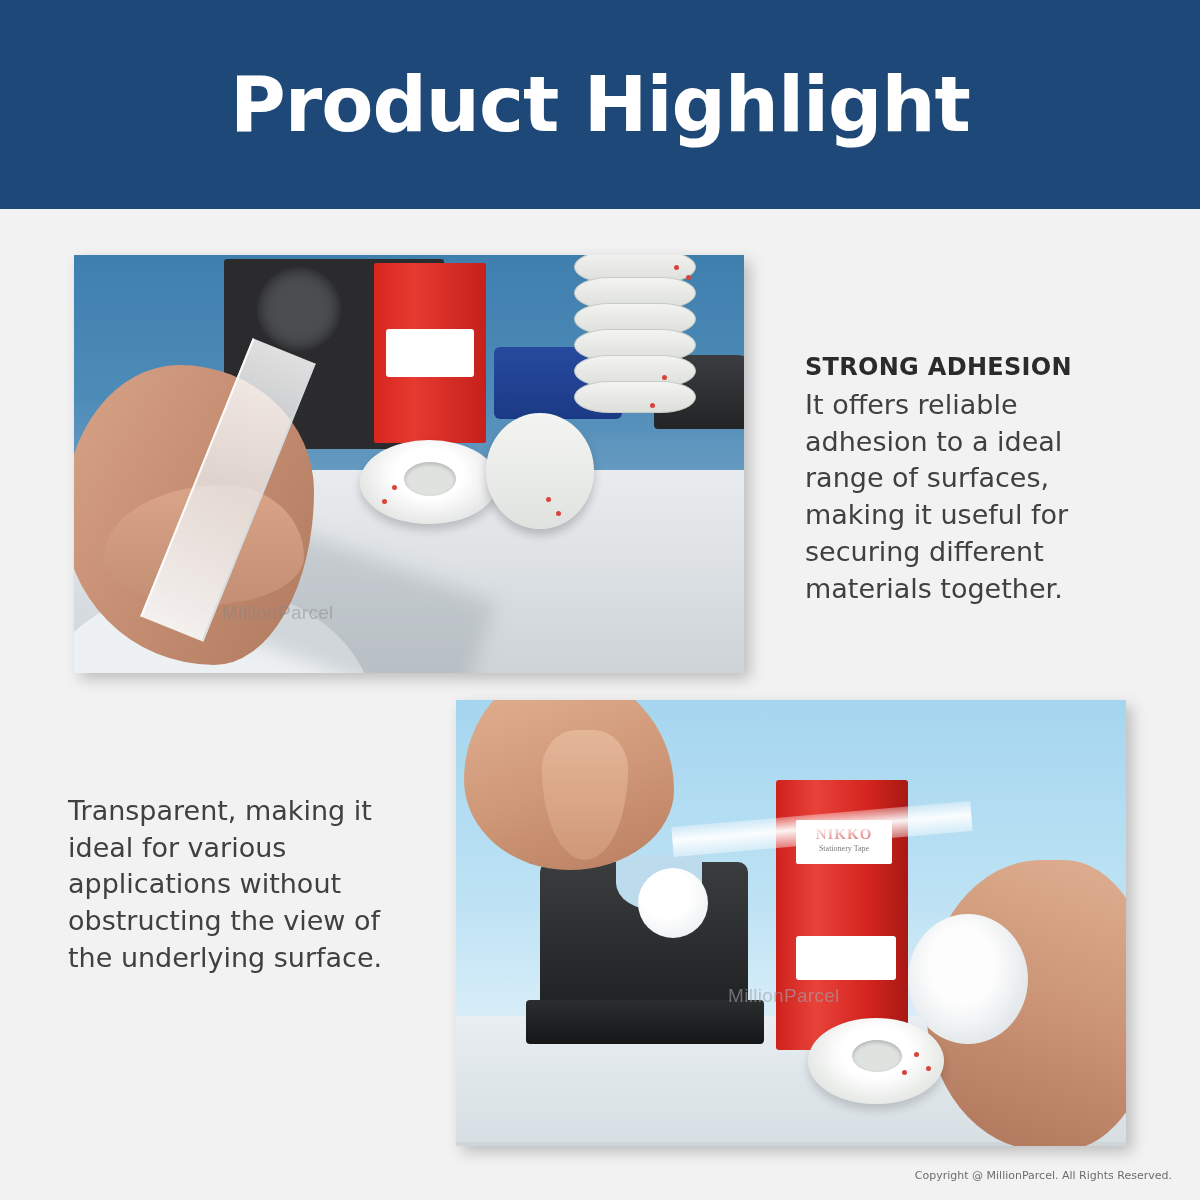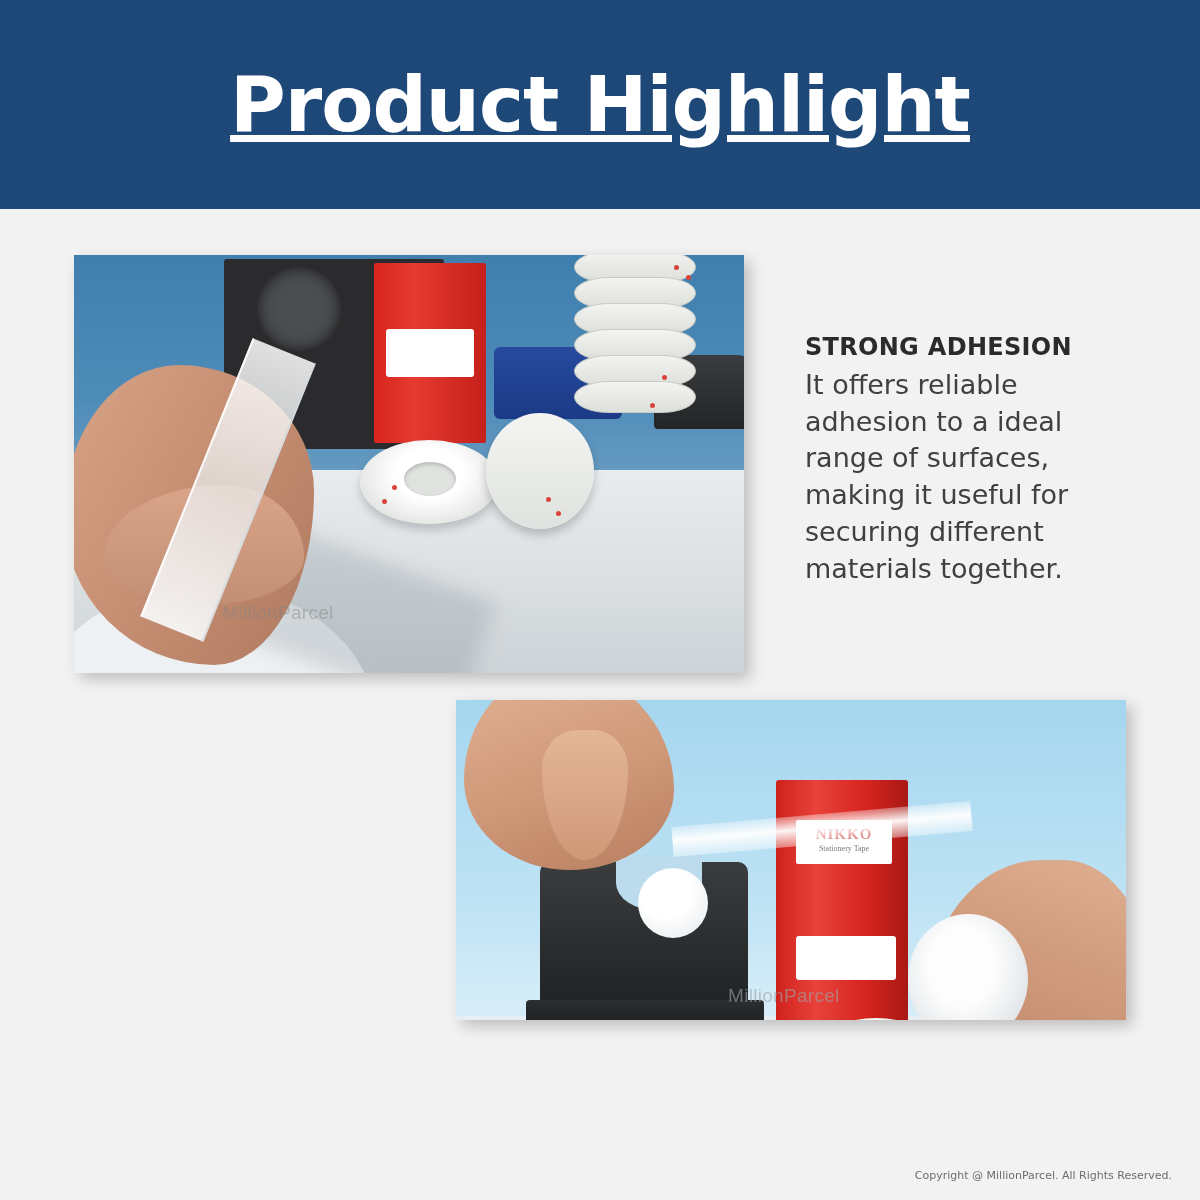--- a/index.html
+++ b/index.html
@@ -33,41 +33,40 @@
     justify-content: center;
   }
   .header-title {
     color: #ffffff;
     font-size: 76px;
     font-weight: bold;
     letter-spacing: -1px;
     line-height: 1;
     text-align: center;
     font-family: "DejaVu Sans", sans-serif;
-    text-decoration: underline;
   }
 
   
   .photo {
     position: absolute;
     overflow: hidden;
     box-shadow: 6px 6px 14px rgba(0,0,0,0.22);
     background: #cfd6da;
   }
   .photo-top {
     left: 74px;
     top: 255px;
     width: 670px;
     height: 418px;
   }
   .photo-bottom {
     left: 456px;
     top: 700px;
     width: 670px;
-    height: 320px;
+    height: 446px;
   }
 
   
   .p1-bg-blue {
     position: absolute;
     left: 0; top: 0;
     width: 670px; height: 240px;
     background: linear-gradient(180deg, #3f7fae 0%, #4e8cb8 60%, #6d9fc4 100%);
   }
   .p1-table {
@@ -353,20 +352,21 @@
   .feature {
     position: absolute;
   }
   .feature-title {
     color: #2b2b2b;
     font-size: 24px;
     font-weight: bold;
     letter-spacing: 0.3px;
     margin-bottom: 6px;
     font-family: "DejaVu Sans", sans-serif;
+    margin-top: 20px;
   }
   .feature-body {
     color: #404040;
     font-size: 27px;
     line-height: 1.36;
     font-family: "DejaVu Sans", sans-serif;
   }
   .feature-right {
     left: 805px;
     top: 333px;
@@ -456,17 +456,18 @@
     <span class="dot-red" style="left:446px; top:370px;"></span>
     <div class="watermark wm2">MillionParcel</div>
   </div>
 
   <div class="feature feature-right">
     <div class="feature-title">STRONG ADHESION</div>
     <div class="feature-body">It offers reliable adhesion to a ideal range of surfaces, making it useful for securing different materials together.</div>
   </div>
 
   <div class="feature feature-left">
+    <div class="feature-body">Transparent, making it ideal for various applications without obstructing the view of the underlying surface.</div>
   </div>
 
   <div class="copyright">Copyright @ MillionParcel. All Rights Reserved.</div>
 
 </div>
 
 </body></html>

